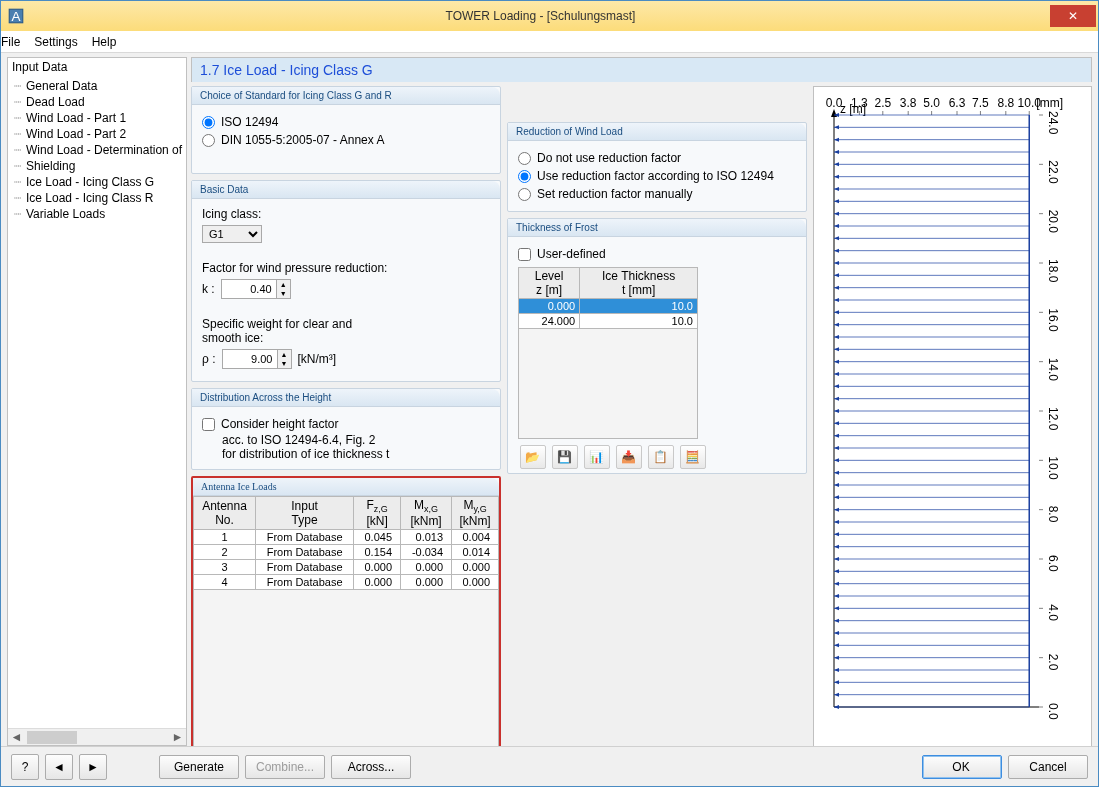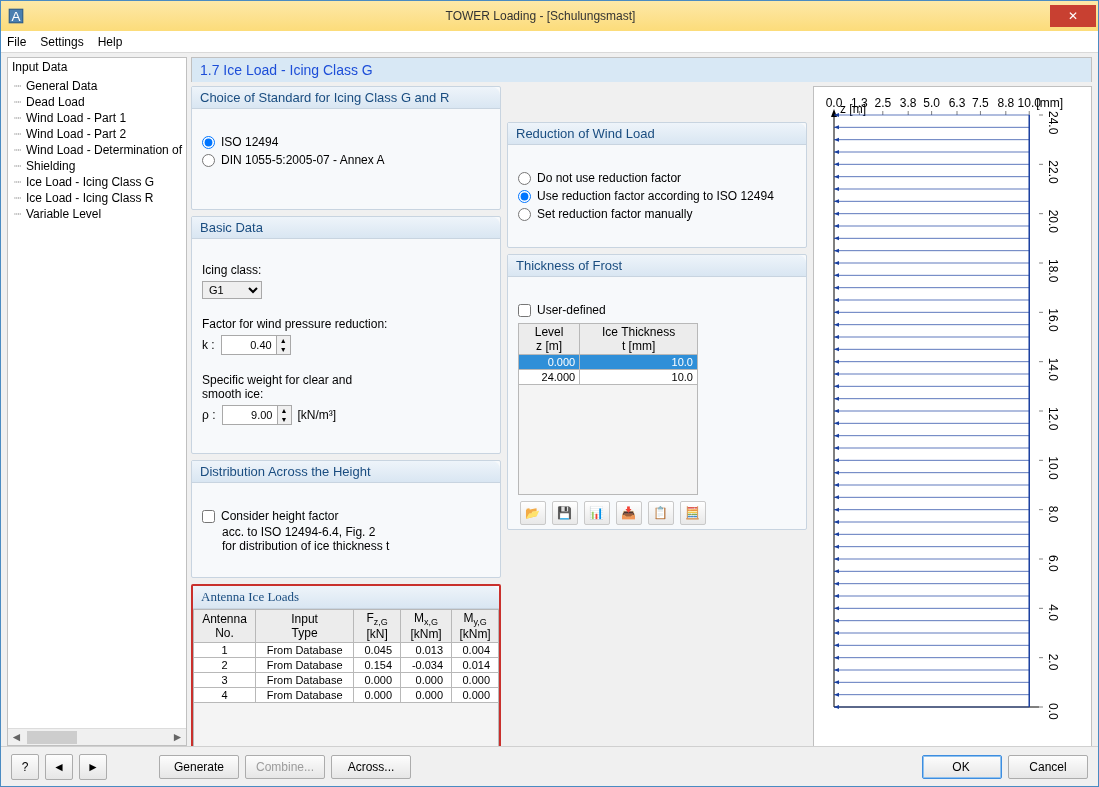--- a/index.html
+++ b/index.html
@@ -2,41 +2,41 @@
 <html><head>
 <meta charset="utf-8">
 <style>
 * { box-sizing: border-box; font-family: "Segoe UI", Tahoma, sans-serif; font-size: 12px; }
 body { margin: 0; background: #fff; }
 .window { width: 1099px; height: 787px; border: 1px solid #4a8bc2; display: flex; flex-direction: column; background: #f0f0f0; position: relative; }
 .titlebar { height: 30px; background: linear-gradient(#fde8a8, #fcdc7a); display: flex; align-items: center; padding: 0 0 0 6px; }
 .titlebar .icon { width: 18px; height: 18px; margin-right: 6px; }
 .titlebar .title { flex: 1; text-align: center; color: #333; font-size: 12px; }
 .titlebar .close { width: 46px; height: 22px; background: #c84031; color: #fff; display: flex; align-items: center; justify-content: center; margin-right: 2px; }
-.menubar { height: 22px; background: #fff; border-bottom: 1px solid #d9d9d9; display: flex; align-items: center; padding: 0 6px; gap: 14px; }
+.menubar { height: 22px; background: #fff; border-bottom: 1px solid #d9d9d9; display: flex; align-items: center; padding: 0 0; gap: 14px; }
 .menubar span { cursor: default; }
 .body { flex: 1; display: flex; padding: 4px 6px 0 6px; gap: 4px; overflow: hidden; }
 .sidebar { width: 180px; background: #fff; border: 1px solid #c0c0c0; display: flex; flex-direction: column; }
 .sidebar .head { padding: 2px 4px; }
 .tree { padding: 2px 4px 4px 8px; flex:1; overflow:hidden;}
 .tree .item { white-space: nowrap; padding: 1px 0 1px 10px; position: relative; }
 .tree .item::before { content: "┈"; position: absolute; left: -2px; color: #888; }
 .sidebar .hscroll { height: 17px; background: #f0f0f0; border-top: 1px solid #dcdcdc; display:flex; align-items:center; justify-content:space-between;}
 .sidebar .hscroll .thumb { width:50px; height:13px; background:#cdcdcd; margin-left:2px;}
 .sidebar .arrow{ width:17px; text-align:center; color:#666;}
 .main { flex: 1; display: flex; flex-direction: column; }
 .page-title { background: #d8e8f5; padding: 4px 8px; font-size: 14px; color: #1d4ed8; border:1px solid #c0c0c0; border-bottom:none;}
 .content { flex: 1; display: flex; gap: 6px; background:#f0f0f0; padding:4px 0 0 0;}
 .col { display: flex; flex-direction: column; gap: 6px; }
 .col.left { width: 310px; }
 .col.mid { width: 300px; margin-top: 36px; }
 .col.right { flex: 1; min-width:0;}
 .group { border: 1px solid #c8d4e0; border-radius: 2px; background: #f7f9fb; }
-.group .gtitle { background: linear-gradient(#eef4fa,#d9e6f2); color: #1a4d80; padding: 3px 8px; font-size: 13px; border-bottom:1px solid #c8d4e0; border-top-right-radius:8px;}
-.group .gbody { padding: 24px 10px; font-size: 11px; }
+.group .gtitle { background: linear-gradient(#eef4fa,#d9e6f2); color: #1a4d80; padding: 3px 8px; font-size: 10px; border-bottom:1px solid #c8d4e0; border-top-right-radius:8px;}
+.group .gbody { padding: 8px 10px; font-size: 11px; }
 label.radio, label.check { display: flex; align-items: center; gap: 6px; padding: 2px 0; }
 input[type=radio], input[type=checkbox]{ margin:0;}
 .field-row { display:flex; align-items:center; gap:6px; margin:4px 0;}
 .spin { display:inline-flex; border:1px solid #a9a9a9; background:#fff; height:20px; align-items:center;}
 .spin input { border:none; width:54px; text-align:right; padding:0 4px; font-size:11px; outline:none;}
 .spin .arrows { width:14px; display:flex; flex-direction:column; border-left:1px solid #a9a9a9;}
 .spin .arrows span{ font-size:7px; line-height:9px; text-align:center; background:#f0f0f0; cursor:pointer;}
 select { border:1px solid #a9a9a9; font-size:11px; padding:1px 2px;}
 .tbl { border-collapse: collapse; width: 100%; background:#fff;}
 .tbl th, .tbl td { border: 1px solid #b8b8b8; padding: 1px 4px; font-size: 11px; text-align: center; background:#fff;}
@@ -82,21 +82,21 @@
       <div class="head">Input Data</div>
       <div class="tree">
         <div class="item">General Data</div>
         <div class="item">Dead Load</div>
         <div class="item">Wind Load - Part 1</div>
         <div class="item">Wind Load - Part 2</div>
         <div class="item">Wind Load - Determination of G</div>
         <div class="item">Shielding</div>
         <div class="item">Ice Load - Icing Class G</div>
         <div class="item">Ice Load - Icing Class R</div>
-        <div class="item">Variable Level</div>
+        <div class="item">Variable Loads</div>
       </div>
       <div class="hscroll">
         <span class="arrow">◄</span>
         <div class="thumb"></div>
         <span class="arrow" style="margin-left:auto">►</span>
       </div>
     </div>
 
     <div class="main">
       <div class="page-title">1.7 Ice Load - Icing Class G</div>

